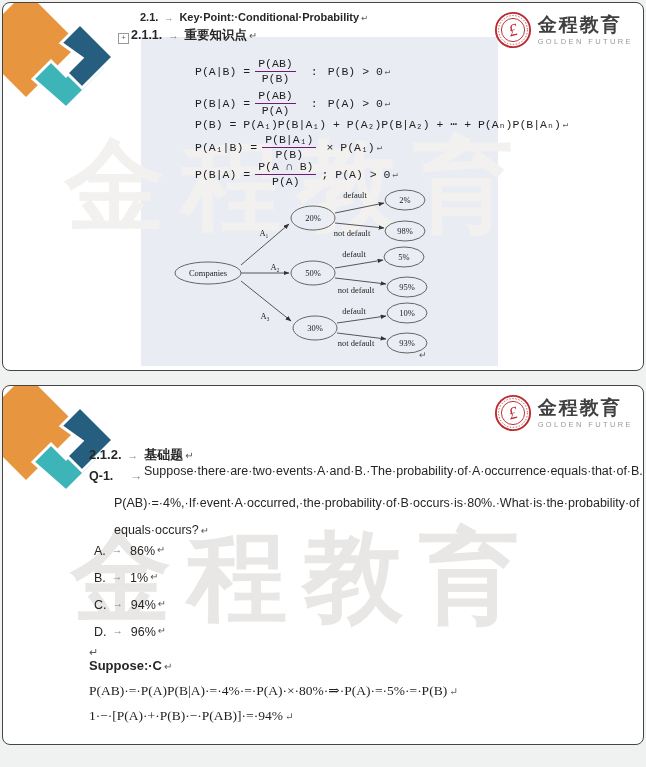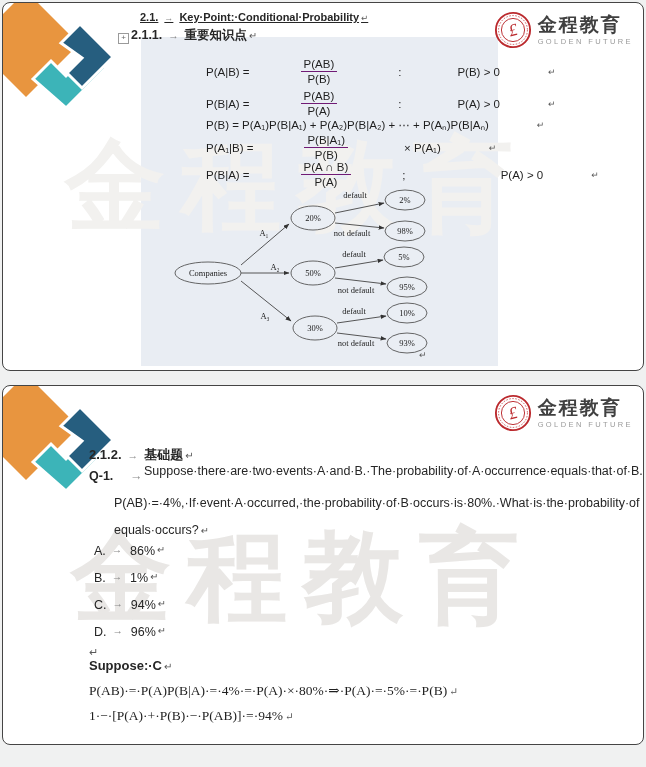--- a/index.html
+++ b/index.html
@@ -23,29 +23,29 @@
   
   .wm{position:absolute;font-size:100px;font-weight:bold;letter-spacing:16px;
       white-space:nowrap;z-index:1;pointer-events:none;line-height:1;}
   #card1 .wm{left:62px;top:132px;color:#f2f1ef;}
   #card2 .wm{left:68px;top:140px;color:#e9e7e5;}
 
   .eol{color:#5a5a5a;font-size:0.78em;margin-left:2px;font-weight:normal;}
   .tab{color:#8a8a8a;font-size:0.82em;margin:0 6px;font-weight:normal;}
 
   
-  .h1row{position:absolute;left:137px;top:8px;font-size:11px;font-weight:bold;z-index:4;text-decoration:underline;}
+  .h1row{position:absolute;left:137px;top:8px;font-size:11px;font-weight:bold;z-index:4;}
   .h2row{position:absolute;left:128px;top:24px;font-size:12.5px;font-weight:bold;z-index:4;text-align:center;}
   .plusbox{position:absolute;left:115px;top:30px;width:9px;height:9px;border:1px solid #9a9a9a;
            font-size:8px;line-height:7px;text-align:center;color:#666;background:#fff;z-index:4;}
   .kbox{position:absolute;left:138px;top:34px;width:357px;height:329px;background:#e9edf3;z-index:0;}
   .h3row{position:absolute;left:144px;top:40px;font-size:10.5px;font-weight:bold;z-index:4;}
 
-  .frow{position:absolute;left:203px;font-family:Liberation Sans, sans-serif;
-        font-size:11.5px;color:#1f1f1f;display:flex;align-items:center;z-index:4;white-space:nowrap;gap:46px;}
+  .frow{position:absolute;left:192px;font-family:Liberation Mono, monospace;
+        font-size:11.5px;color:#1f1f1f;display:flex;align-items:center;z-index:4;white-space:nowrap;}
   .frac{display:inline-flex;flex-direction:column;align-items:center;line-height:1.25;margin:0 5px;}
   .frac .num{border-bottom:1px solid #701a75;padding:0 3px;}
   .fsep{margin:0 10px;}
   .ftail{margin-left:5px;}
 
   .tree{position:absolute;left:168px;top:183px;z-index:4;}
   .tree text{font-family:"Liberation Serif","DejaVu Serif",serif;font-size:8.5px;fill:#222;}
   .tree .elabel{font-size:8.5px;}
   .boxeol{position:absolute;left:416px;top:347px;font-size:9px;color:#5a5a5a;z-index:4;}
 

